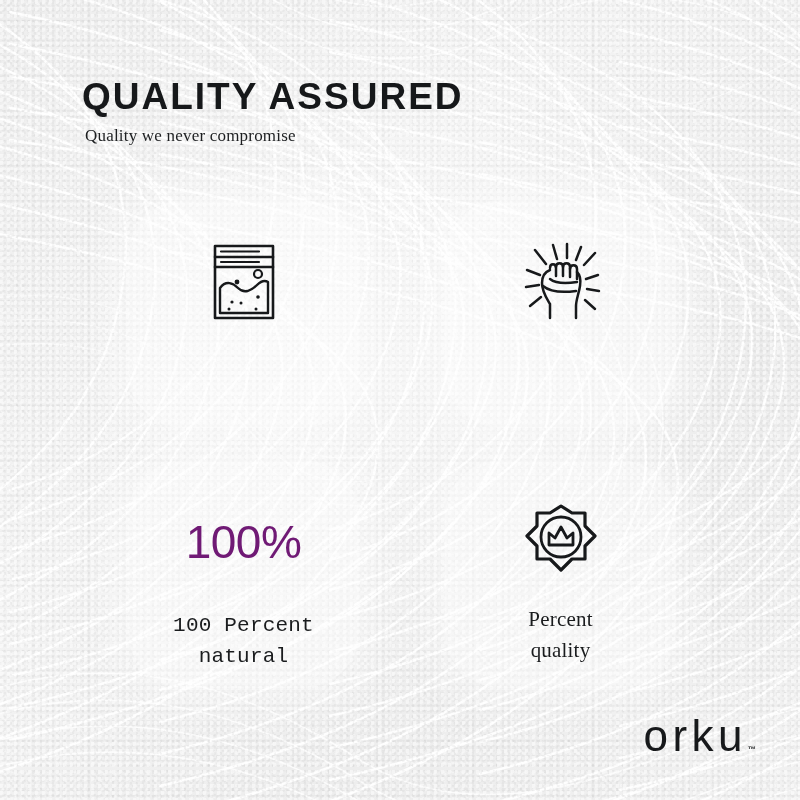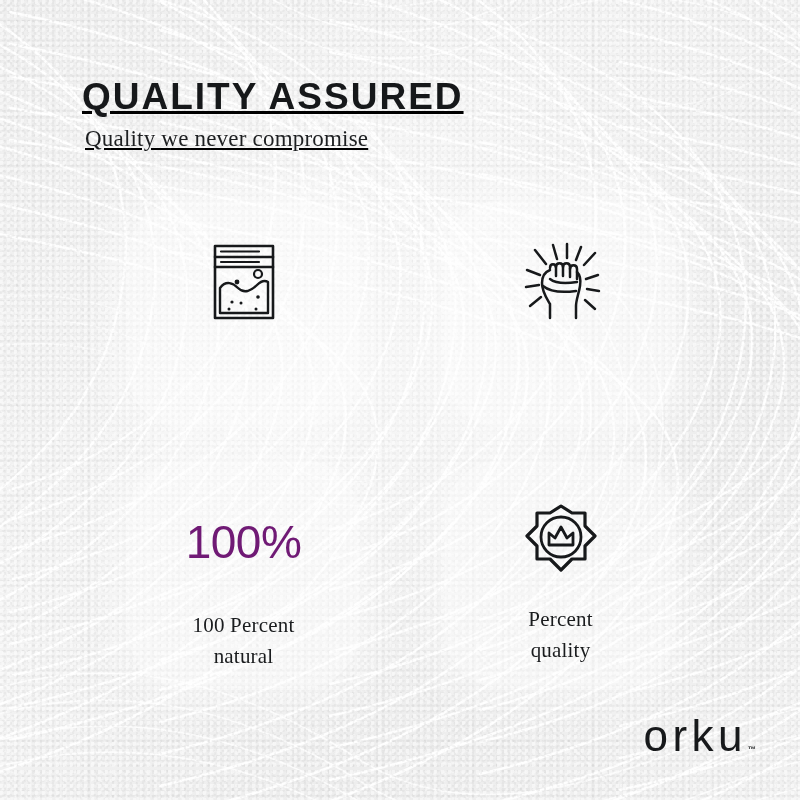--- a/index.html
+++ b/index.html
@@ -57,36 +57,35 @@
     position: absolute;
     inset: 0;
     z-index: 5;
   }
 
   
   .heading {
     position: absolute;
     left: 82px;
     top: 78px;
-    text-decoration: underline;
   }
   .title {
     margin: 0;
     font-family: "Liberation Sans", sans-serif;
     font-size: 37px;
     font-weight: 700;
     letter-spacing: 2.0px;
     color: #16181a;
     line-height: 1.0;
     white-space: nowrap;
   }
   .subtitle {
     margin: 12px 0 0 3px;
     font-family: "Liberation Serif", serif;
-    font-size: 23px;
+    font-size: 17px;
     font-weight: 400;
     color: #1d1f21;
     letter-spacing: .2px;
     line-height: 1.0;
     white-space: nowrap;
   }
 
   
   .grid {
     position: absolute;
@@ -138,20 +137,21 @@
     font-family: "Liberation Serif", serif;
     font-size: 21px;
     line-height: 31px;
     color: #1a1c1e;
     text-align: center;
     max-width: 200px;
     letter-spacing: .2px;
   }
   .card.is-number .card-label {
     margin-top: 20px;
+    font-family: Liberation Mono, monospace;
   }
 
   
   .brand {
     position: absolute;
     right: 44px;
     bottom: 42px;
     display: flex;
     align-items: flex-end;
     color: #17191b;

